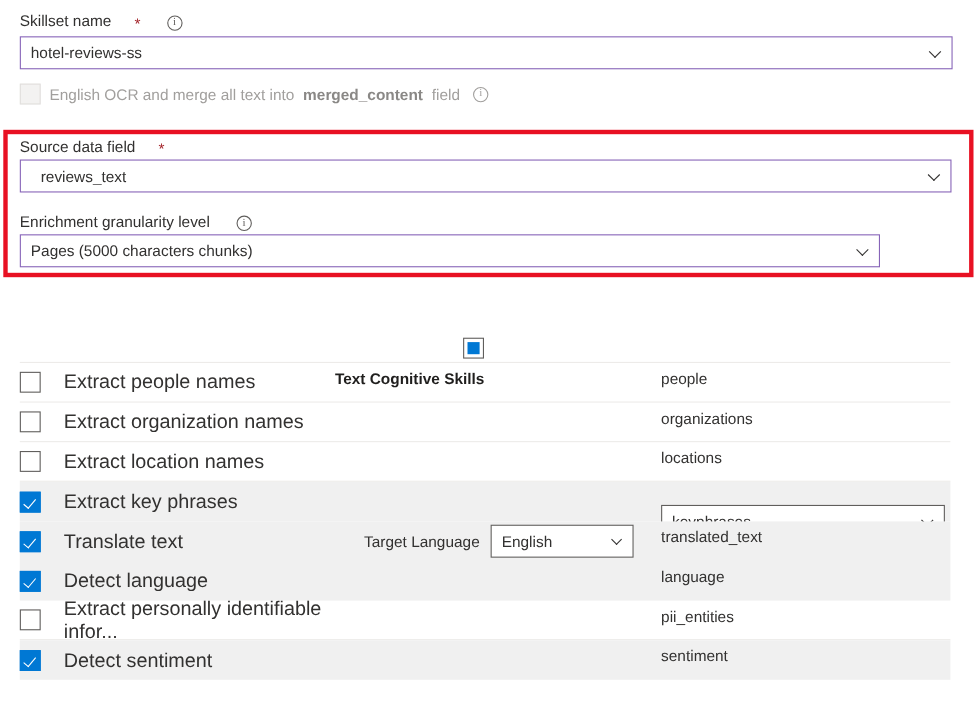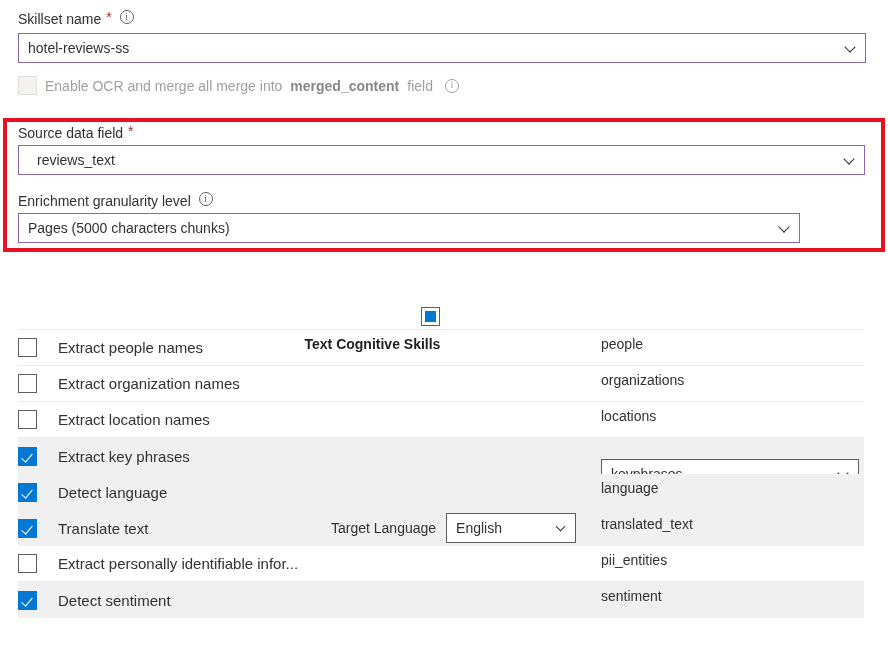--- a/index.html
+++ b/index.html
@@ -18,22 +18,22 @@
   }
 
   .page { position: relative; width: 888px; height: 648px; }
 
   
   .field-label {
     font-size: 14px;
     color: #323130;
     line-height: 18px;
     display: flex;
-    align-items: flex-start;
-    gap: 4px;
+    align-items: flex-end;
+    gap: 20px;
   }
   .req-star { color: #a4262c; font-size: 14px; line-height: 14px; padding-left: 1px; }
 
   .info-icon {
     width: 14px; height: 14px;
     border: 1px solid #605e5c;
     border-radius: 50%;
     display: inline-flex;
     align-items: center;
     justify-content: center;
@@ -109,21 +109,21 @@
     align-items: center;
     height: 36px;
     position: relative;
     box-sizing: border-box;
   }
   .trow.head { height: 34px; flex-direction: column; }
   .trow.sep { border-bottom: 1px solid #edebe9; }
   .trow.shaded { background: #f0f0f0; }
 
   .c-check { width: 40px; flex: 0 0 40px; display: flex; align-items: center; }
-  .c-name  { width: 273px; flex: 0 0 273px; font-size: 15px; color: #323130; }
+  .c-name  { width: 273px; flex: 0 0 273px; font-size: 18px; color: #323130; }
   .c-param { width: 270px; flex: 0 0 270px; font-size: 14px; color: #323130;
              display: flex; align-items: center; gap: 10px; }
   .c-field { flex: 1 1 auto; font-size: 14px; color: #323130; position: relative; }
 
   .trow.head .c-name,
   .trow.head .c-param,
   .trow.head .c-field { font-weight: bold; font-size: 14px; color: #201f1e; }
 
   
   .fname { position: relative; top: -4px; display: inline-block; }
@@ -207,21 +207,21 @@
     </div>
   </div>
 
   <div class="combo" style="position:absolute;left:18px;top:33px;width:848px;">
     <span class="val">hotel-reviews-ss</span>
     <span class="chev"></span>
   </div>
 
   <div class="ocr-row" style="position:absolute;left:18px;top:76px;">
     <span class="cb-disabled"></span>
-    <span>Enable OCR and merge all merge into</span>
+    <span>English OCR and merge all text into</span>
     <b>merged_content</b>
     <span>field</span>
     <span class="info-icon dim">
         <span>i</span>
       </span>
   </div>
 
   <div class="redbox" style="left:3px;top:118px;width:882px;height:134px;"></div>
 
   <div class="field-label" style="position:absolute;left:18px;top:124px;">
@@ -293,38 +293,38 @@
             <div class="inline-input">
               <span>keyphrases</span>
               <span class="chev"></span>
             </div>
           </div>
         </div>
         <div class="trow shaded">
           <div class="c-check">
             <span class="cb checked"></span>
           </div>
-          <div class="c-name">Detect language</div>
-          <div class="c-param"></div>
-          <div class="c-field"><span class="fname">language</span></div>
-        </div>
-        <div class="trow shaded">
-          <div class="c-check">
-            <span class="cb checked"></span>
-          </div>
           <div class="c-name">Translate text</div>
           <div class="c-param">
             <span>Target Language</span>
             <div class="mini-select">
               <span>English</span>
               <span class="chev"></span>
             </div>
           </div>
           <div class="c-field"><span class="fname">translated_text</span></div>
         </div>
+        <div class="trow shaded">
+          <div class="c-check">
+            <span class="cb checked"></span>
+          </div>
+          <div class="c-name">Detect language</div>
+          <div class="c-param"></div>
+          <div class="c-field"><span class="fname">language</span></div>
+        </div>
         <div class="trow sep">
           <div class="c-check">
             <span class="cb"></span>
           </div>
           <div class="c-name">Extract personally identifiable infor...</div>
           <div class="c-param"></div>
           <div class="c-field"><span class="fname">pii_entities</span></div>
         </div>
         <div class="trow shaded">
           <div class="c-check">

